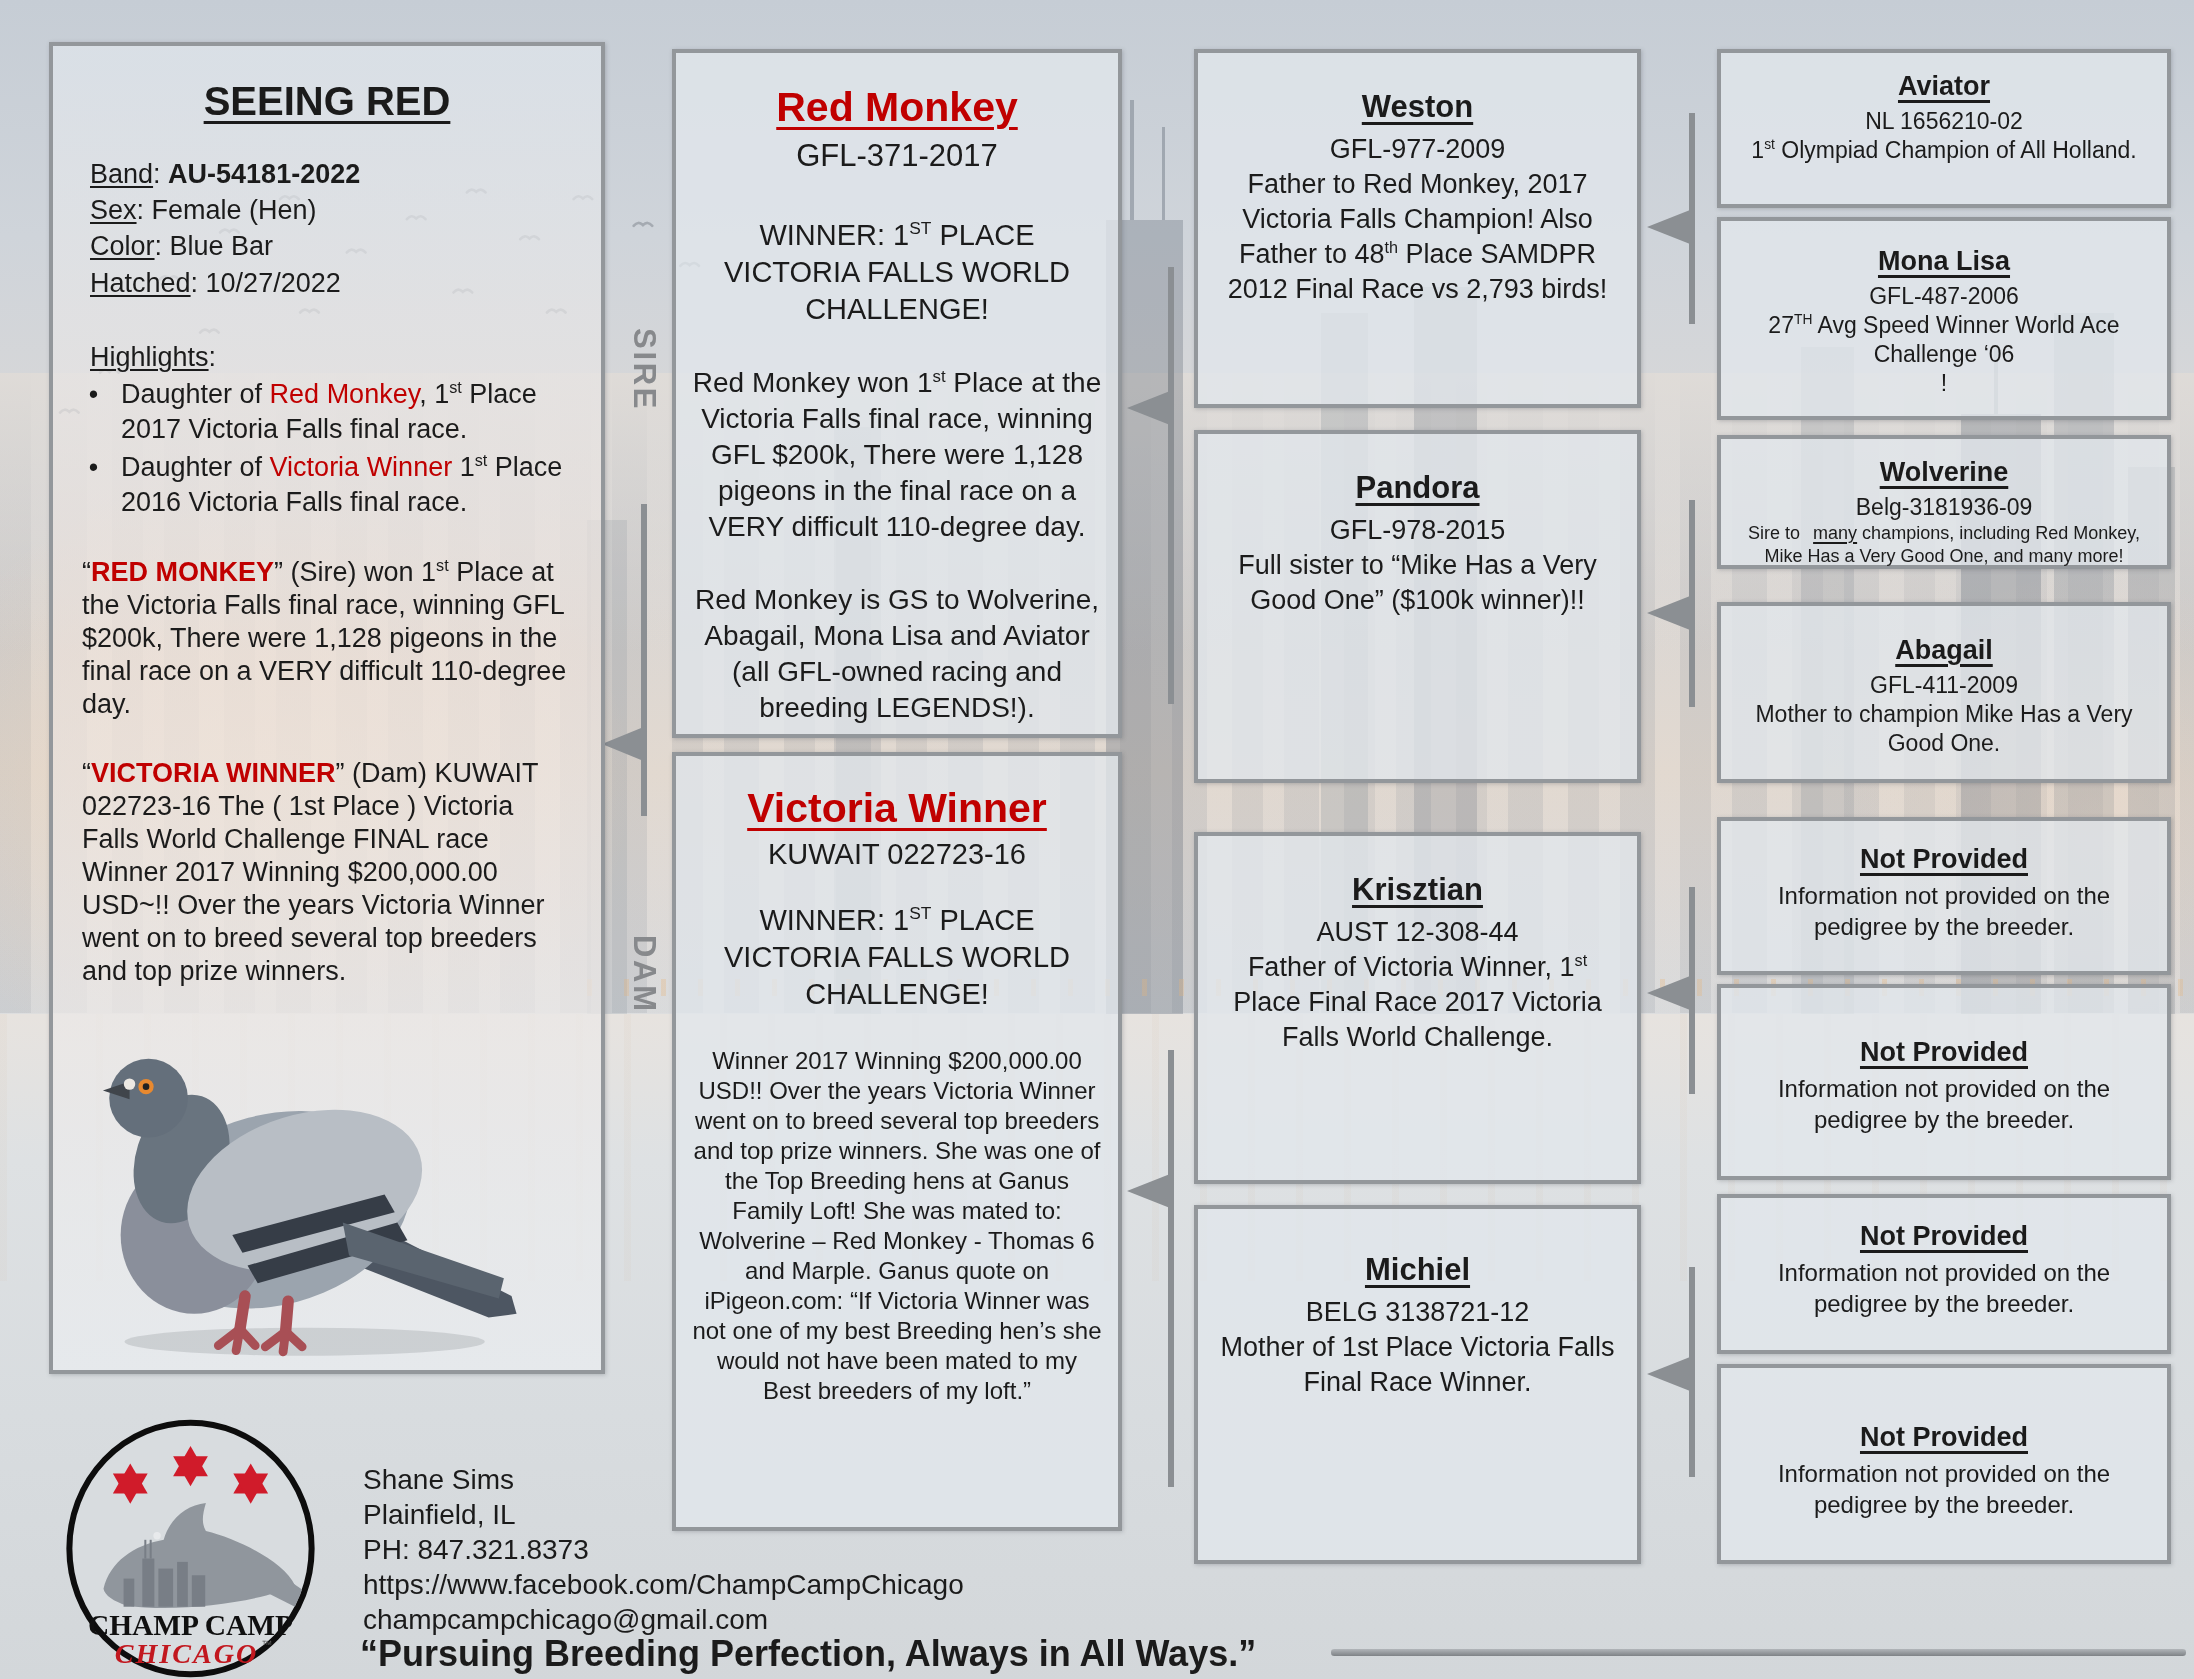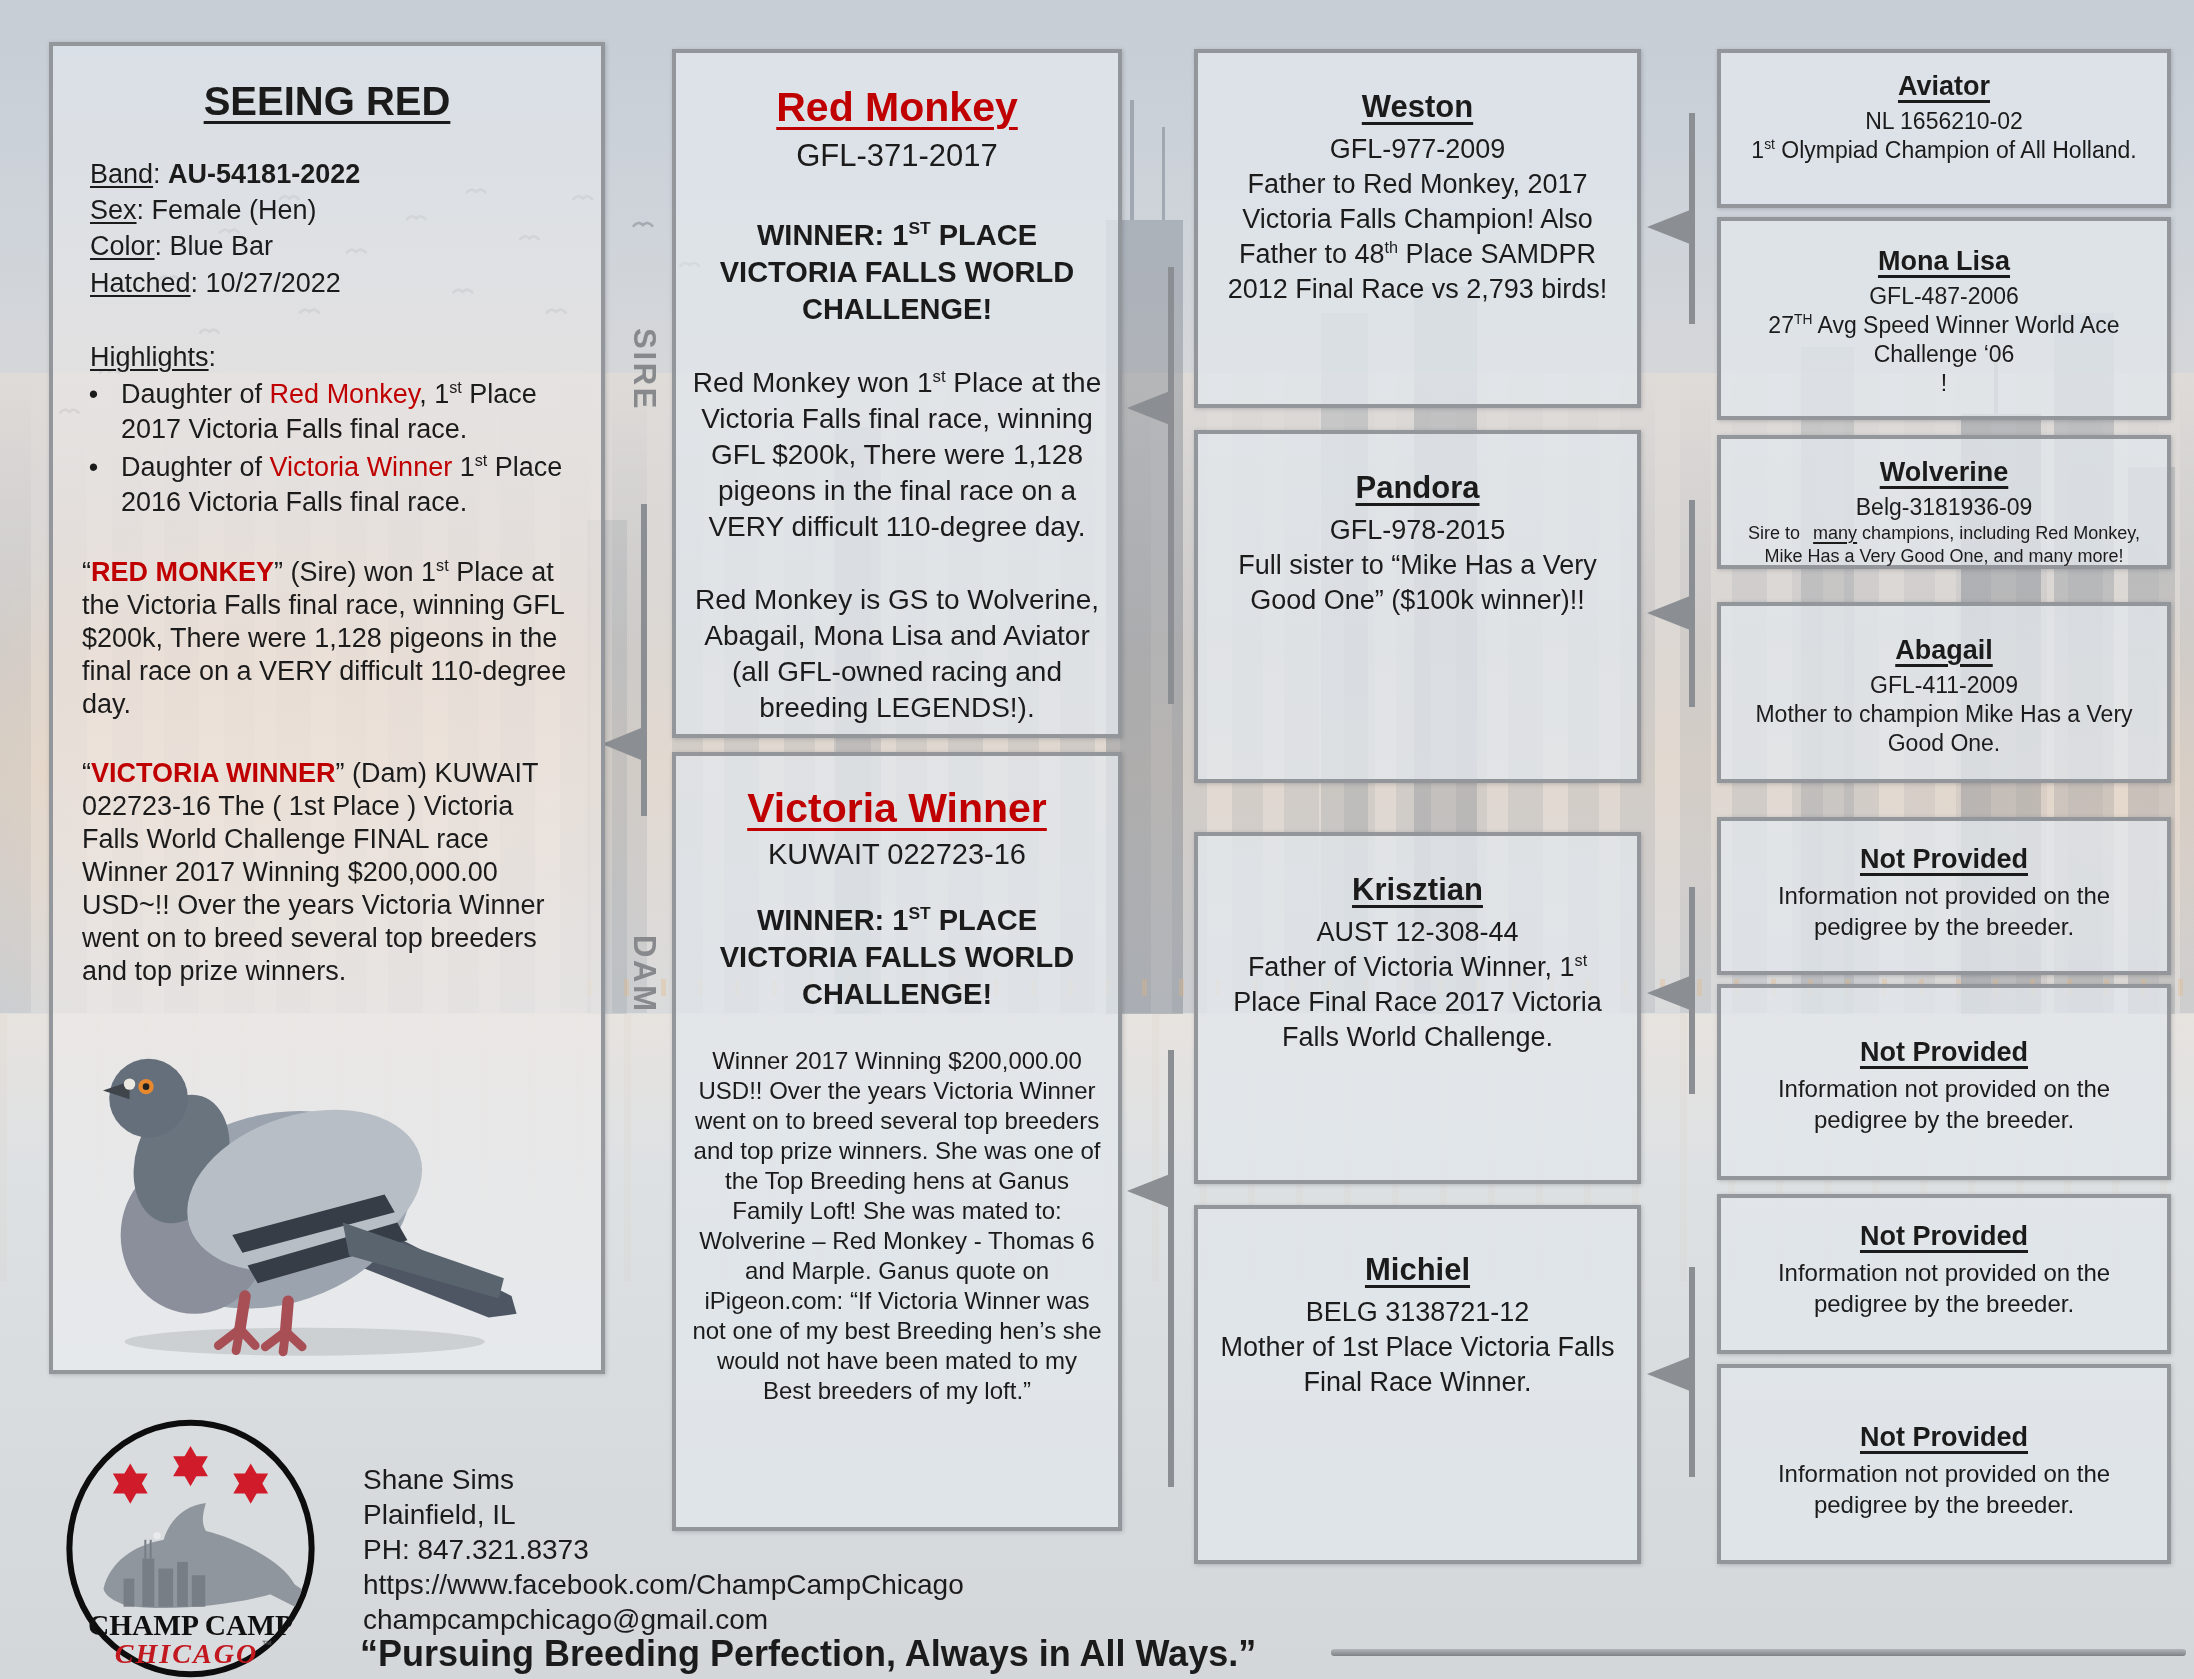--- a/index.html
+++ b/index.html
@@ -52,21 +52,21 @@
   .hl-item .bullet{position:absolute;left:6.7px;top:0;}
   .para{margin-top:36px !important;line-height:33px;}
   .pigeon{position:absolute;left:28px;bottom:8px;width:460px;height:368px;}
   
   .sire-card{left:672px;top:49px;width:450px;height:689px;padding:29px 16px;font-size:28px;line-height:36px;}
   .dam-card{left:672px;top:752px;width:450px;height:779px;padding:27px 16px;font-size:24px;line-height:30px;}
   .mid-title{font-size:41px;line-height:51px;font-weight:bold;color:#c00000;
     text-decoration:underline;text-decoration-thickness:3.3px;text-underline-offset:6px;margin:0 0 5.3px;}
   .mid-band{font-size:31px;margin:0 0 43px;}
   .dam-card .mid-band{margin:0 0 33px;font-size:29px;}
-  .winner{font-size:29px;line-height:37px;font-weight:bold;margin:0 0 37px;}
+  .winner{font-size:29px;line-height:37px;font-weight:normal;margin:0 0 37px;}
   .dam-card .winner{margin:0 0 33px;}
   .mid-para{margin:0 0 37px;}
   
   .gp{width:447px;left:1194px;padding:32px 18.7px;font-size:27px;line-height:35px;}
   .gp-weston{top:49px;height:359px;text-align:center;}
   .gp-pandora{top:430px;height:353px;}
   .gp-krisztian{top:832px;height:352px;}
   .gp-michiel{top:1205px;height:359px;padding-top:39px;}
   .gp .title{display:block;font-size:31px;line-height:43px;margin:0 0 4px;}
   .gp .band{margin:0 0 0;}

